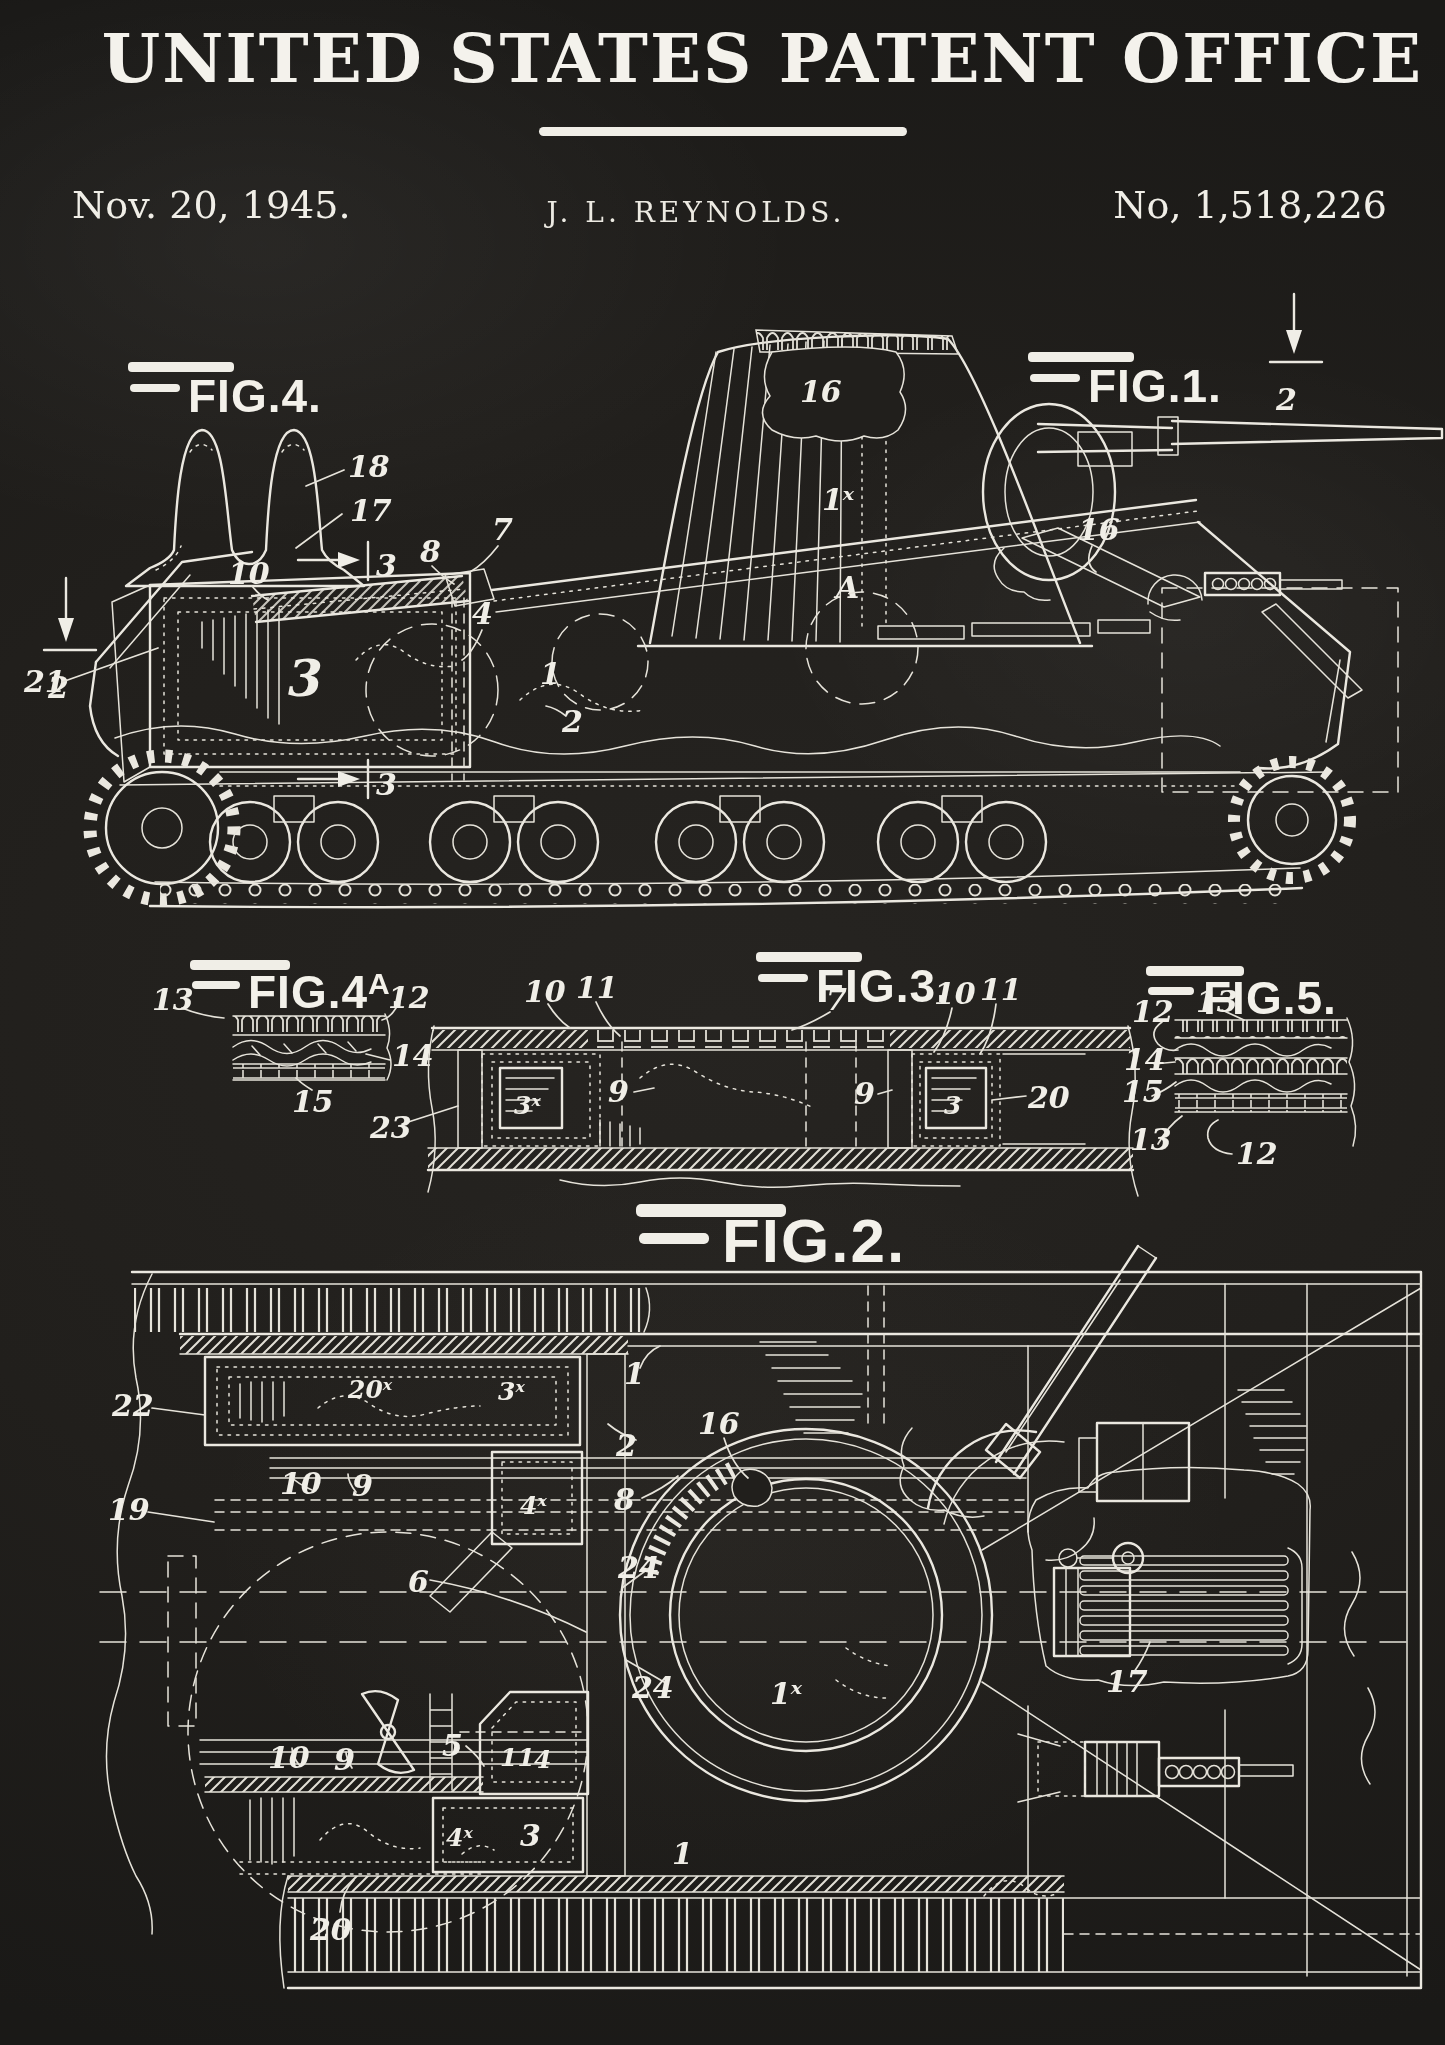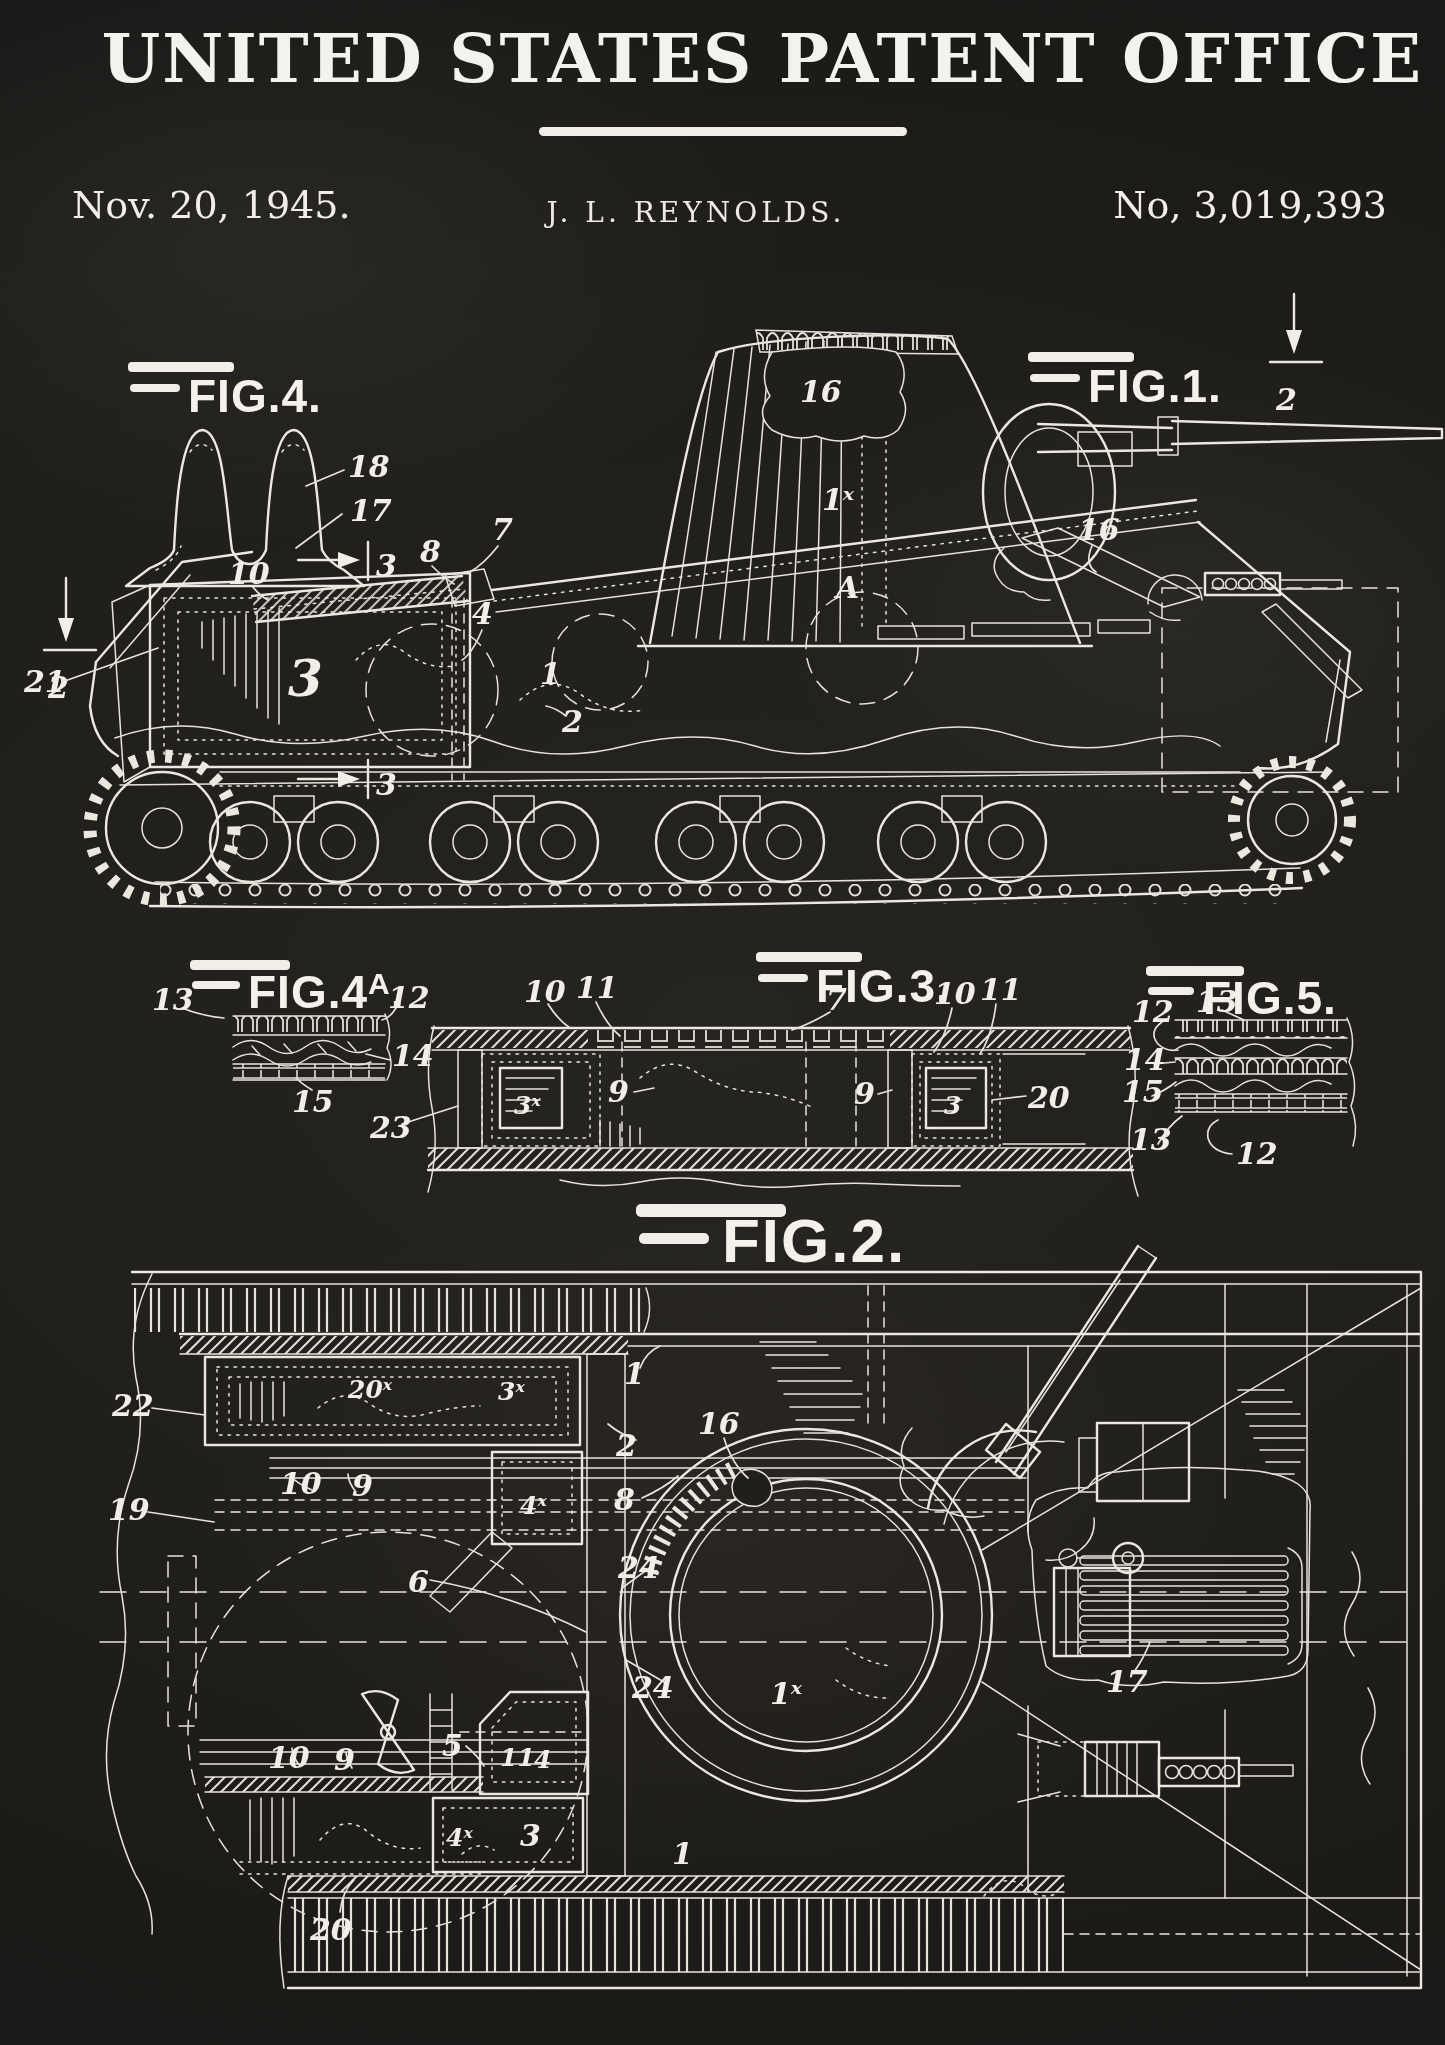--- a/index.html
+++ b/index.html
@@ -43,21 +43,21 @@
 </head>
 <body>
 
 <div class="poster">
 
   <div class="title">UNITED STATES PATENT OFFICE</div>
   <div class="rule"></div>
   <div class="inforow">
     <span class="date">Nov. 20, 1945.</span>
     <span class="inventor">J. L. REYNOLDS.</span>
-    <span class="patno">No, 3,019,393</span>
+    <span class="patno">No, 1,518,226</span>
   </div>
 
   <svg width="1445" height="2045" viewBox="0 0 1445 2045">
     <defs>
       <pattern id="ph" width="11" height="11" patternUnits="userSpaceOnUse">
         <path d="M0,11 L11,0 M-2,2 L2,-2 M9,13 L13,9" stroke="#e2dfd6" stroke-width="2"></path>
       </pattern>
       <pattern id="pt" width="24" height="90" patternUnits="userSpaceOnUse">
         <path d="M7,0 V90 M15,0 V90" stroke="#e6e3da" stroke-width="2.2"></path>
       </pattern>

